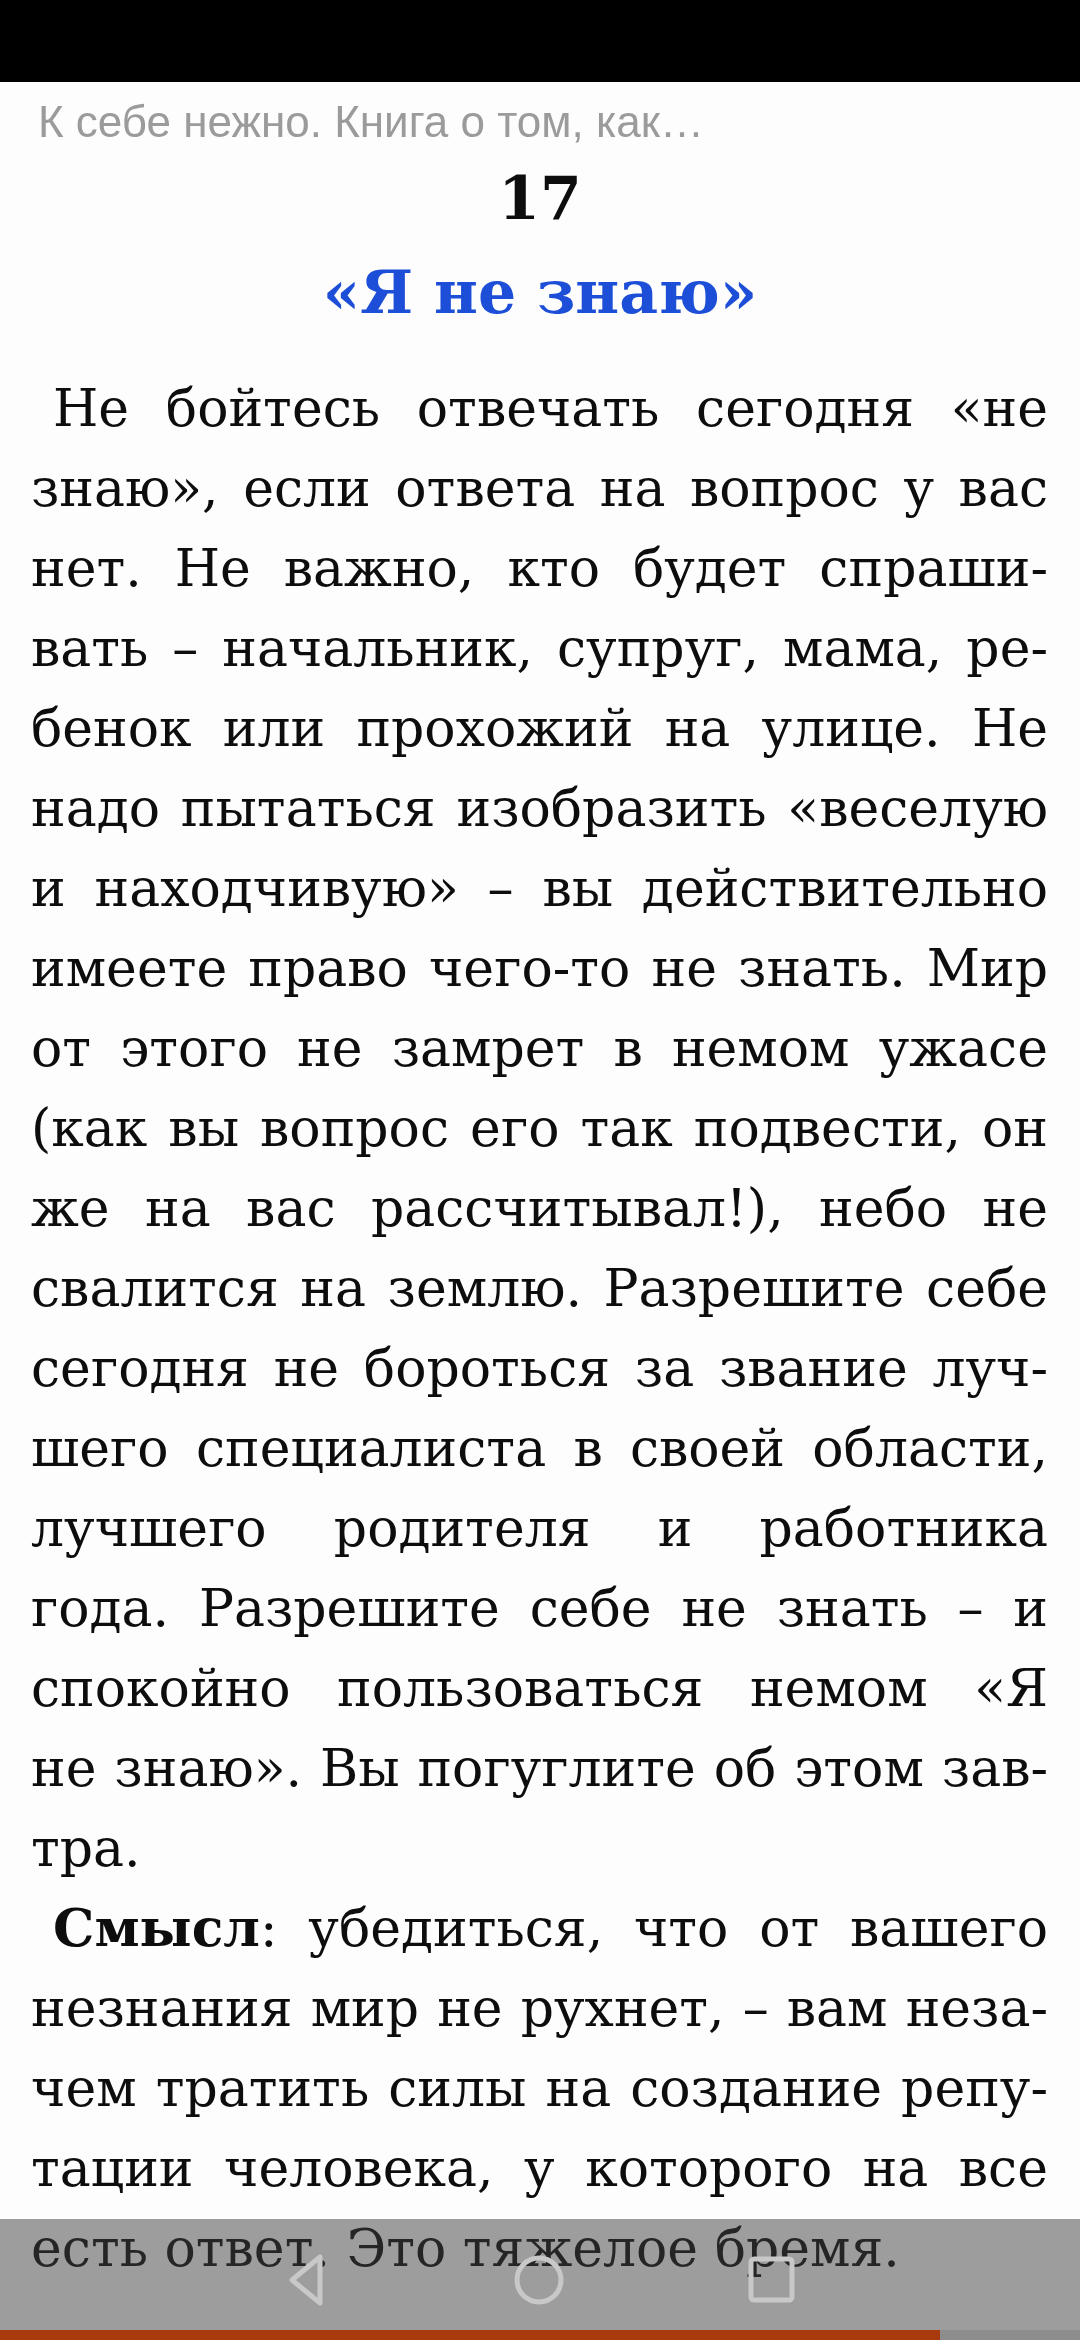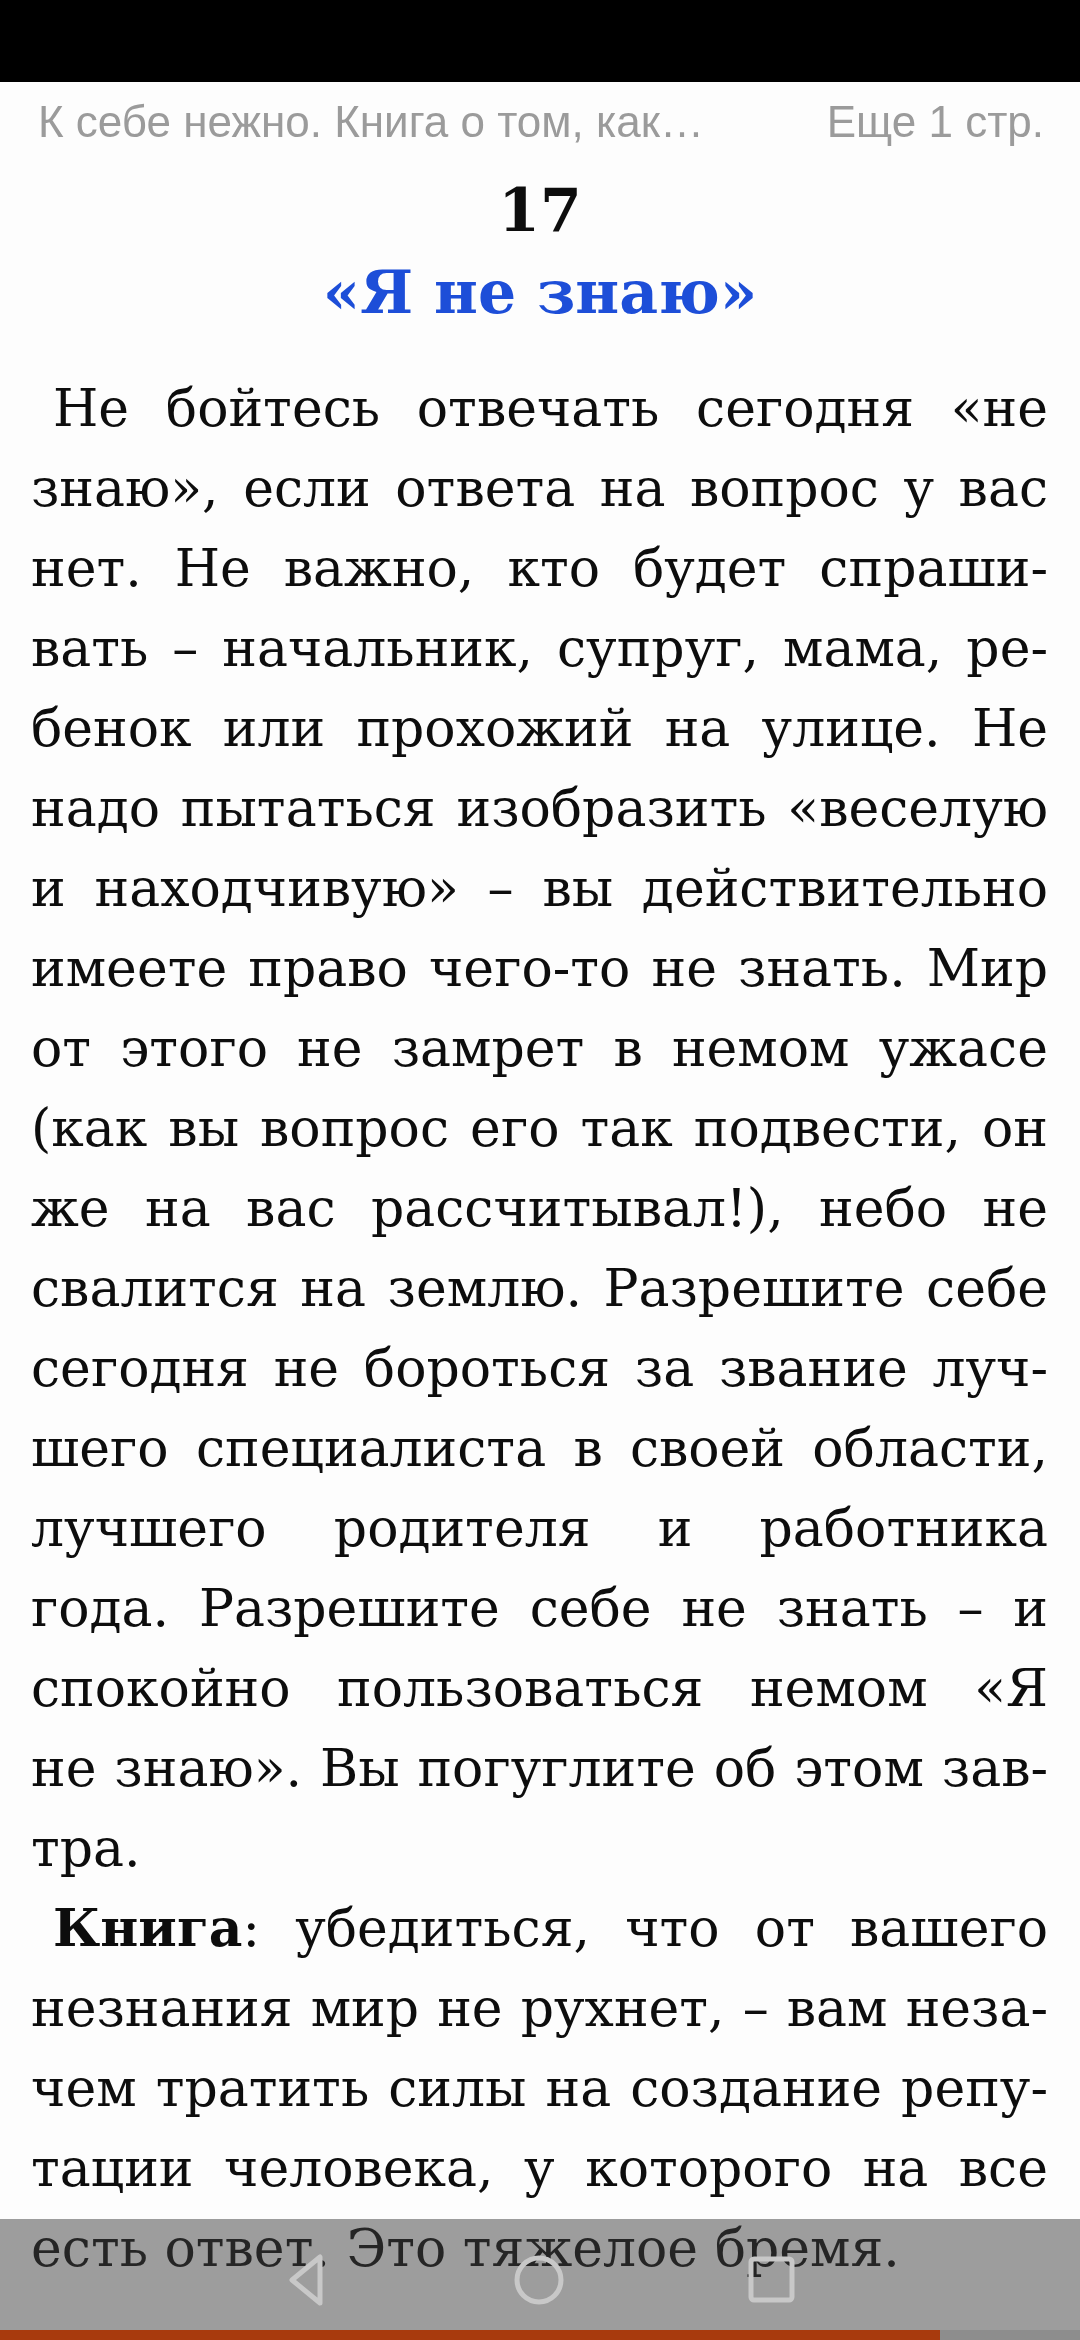--- a/index.html
+++ b/index.html
@@ -24,21 +24,21 @@
     font-family:"Liberation Sans", sans-serif;
     font-size:44px;line-height:56px;
     color:#9b9b9b;
     white-space:nowrap;
   }
   .book-title{
     overflow:hidden;text-overflow:ellipsis;max-width:720px;
   }
   .pages-left{margin-left:20px;}
   .chapter-number{
-    position:absolute;top:172px;left:0;width:1080px;
+    position:absolute;top:160px;left:0;width:1080px;
     text-align:center;
     font-weight:bold;font-size:60px;line-height:76px;
     color:#0d0d0d;
   }
   .chapter-title{
     position:absolute;top:252px;left:0;width:1080px;
     text-align:center;
     font-weight:bold;font-size:60px;line-height:80px;
     color:#1d4ed8;
   }
@@ -85,21 +85,20 @@
 </style>
 </head>
 <body>
 
 <div class="screen">
 
   <div class="status-bar"></div>
 
   <div class="reader-header">
     <span class="book-title">К себе нежно. Книга о том, как…</span>
-    <span class="pages-left">Еще 1 стр.</span>
   </div>
 
   <div class="chapter-number">17</div>
   <div class="chapter-title">«Я не знаю»</div>
 
   <div class="body-lines">
       <div class="line justify indent">Не бойтесь отвечать сегодня «не</div>
       <div class="line justify">знаю», если ответа на вопрос у вас</div>
       <div class="line justify">нет. Не важно, кто будет спраши-</div>
       <div class="line justify">вать – начальник, супруг, мама, ре-</div>
@@ -111,21 +110,21 @@
       <div class="line justify">(как вы вопрос его так подвести, он</div>
       <div class="line justify">же на вас рассчитывал!), небо не</div>
       <div class="line justify">свалится на землю. Разрешите себе</div>
       <div class="line justify">сегодня не бороться за звание луч-</div>
       <div class="line justify">шего специалиста в своей области,</div>
       <div class="line justify">лучшего родителя и работника</div>
       <div class="line justify">года. Разрешите себе не знать – и</div>
       <div class="line justify">спокойно пользоваться немом «Я</div>
       <div class="line justify">не знаю». Вы погуглите об этом зав-</div>
       <div class="line">тра.</div>
-      <div class="line justify indent"><b>Книга</b>: убедиться, что от вашего</div>
+      <div class="line justify indent"><b>Смысл</b>: убедиться, что от вашего</div>
       <div class="line justify">незнания мир не рухнет, – вам неза-</div>
       <div class="line justify">чем тратить силы на создание репу-</div>
       <div class="line justify">тации человека, у которого на все</div>
       <div class="line">есть ответ. Это тяжелое бремя.</div>
     </div>
 
   <div class="nav-bar">
     <svg class="nav-icon back" viewBox="0 0 56 56">
       <polygon points="39,5 39,51 11,28" fill="none" stroke="#c8c8c8" stroke-width="5" stroke-linejoin="round"></polygon>
     </svg>

